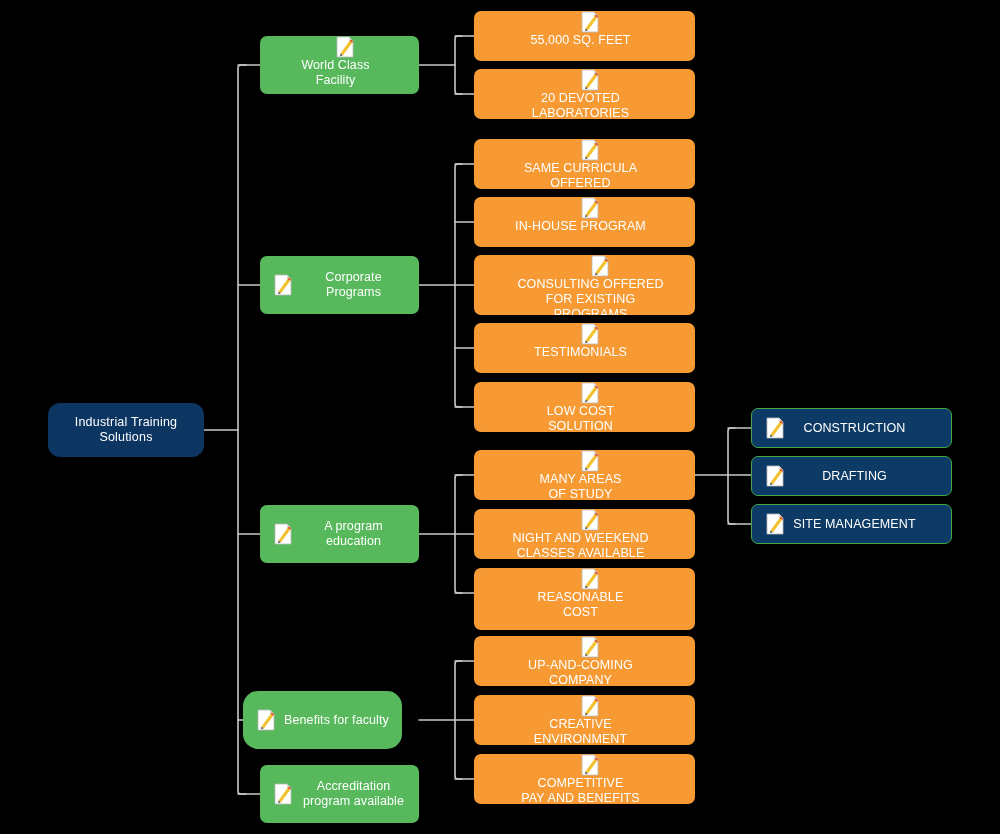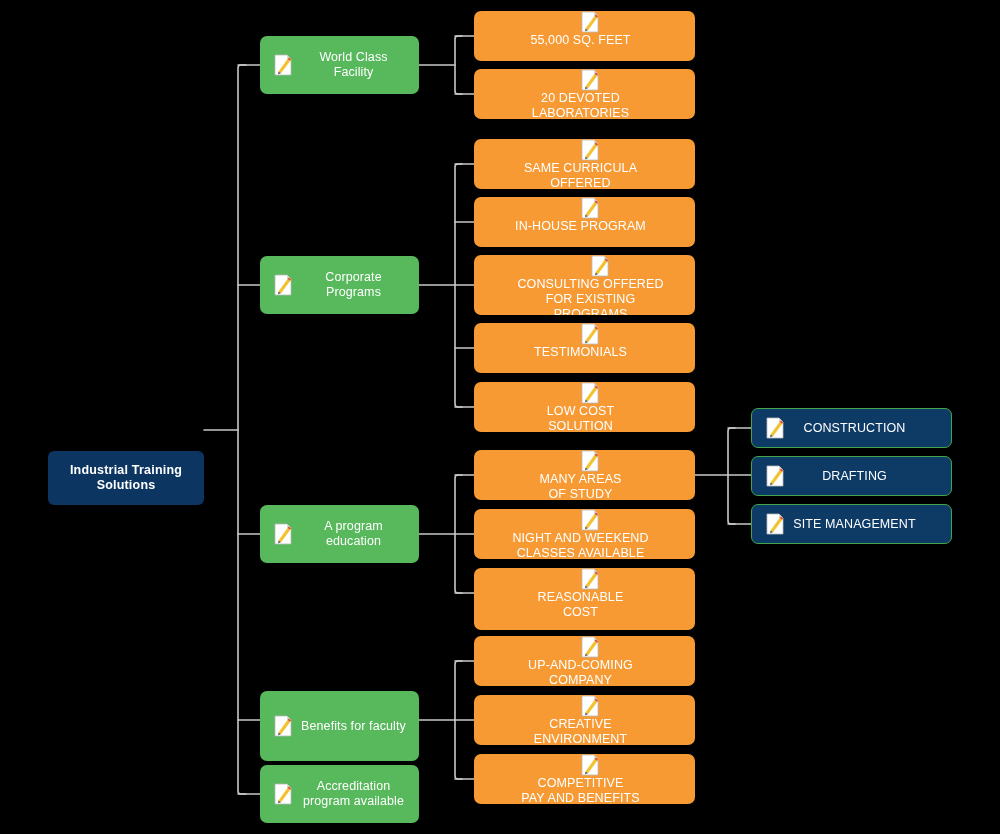--- a/index.html
+++ b/index.html
@@ -44,24 +44,23 @@
     text-align: center;
     line-height: 1.18;
     padding: 0 10px 0 2px;
     white-space: pre-line;
     letter-spacing: 0.1px;
   }
 
   
   .n-root {
     background: #0c3562;
-    border-radius: 6px;
+    border-radius: 12px;
     font-size: 12.5px;
-    font-weight: bold;
-    margin-top: 48px;
+    font-weight: normal;
   }
   .n-root .lbl {
     padding: 0 8px;
     letter-spacing: 0.2px;
   }
 
   
   .n-green {
     background: #57b85c;
     font-size: 12.5px;
@@ -131,21 +130,21 @@
       <path d="M455,720 L474,720"></path>
       <path d="M455,779 L474,779"></path>
     </g>
   </svg>
 
   <div class="node n-root" style="left:48px; top:403px; width:156px; height:54px;">
     <span class="lbl">Industrial Training
 Solutions</span>
   </div>
 
-  <div class="node n-green" style="left:260px; top:36px; width:159px; height:58px;">
+  <div class="node n-green" style="left:260px; top:36px; width:159px; height:58px;flex-direction:column;">
     <svg class="ic" viewBox="0 0 18 22">
       <path d="M1 1 h12 l4 4 v16 h-16 z" fill="#ffffff" stroke="#b9b9b9" stroke-width="0.8"></path>
       <path d="M13 1 l4 4 h-4 z" fill="#d9d9d9"></path>
       <path d="M4.5 17.5 L13.5 5 l2.6 1.9 L7 19.2 z" fill="#f2c230"></path>
       <path d="M13.5 5 l2.6 1.9 l1.1-1.6 -2.3-1.7 z" fill="#e05a2b"></path>
       <path d="M4.5 17.5 L7 19.2 l-3 1.1 z" fill="#595959"></path>
     </svg>
     <span class="lbl">World Class
 Facility</span>
   </div>
@@ -166,21 +165,21 @@
     <svg class="ic" viewBox="0 0 18 22">
       <path d="M1 1 h12 l4 4 v16 h-16 z" fill="#ffffff" stroke="#b9b9b9" stroke-width="0.8"></path>
       <path d="M13 1 l4 4 h-4 z" fill="#d9d9d9"></path>
       <path d="M4.5 17.5 L13.5 5 l2.6 1.9 L7 19.2 z" fill="#f2c230"></path>
       <path d="M13.5 5 l2.6 1.9 l1.1-1.6 -2.3-1.7 z" fill="#e05a2b"></path>
       <path d="M4.5 17.5 L7 19.2 l-3 1.1 z" fill="#595959"></path>
     </svg>
     <span class="lbl">A program education</span>
   </div>
 
-  <div class="node n-green" style="left:260px; top:691px; width:159px; height:70px;">
+  <div class="node n-green" style="left:243px; top:691px; width:159px; height:58px;border-radius:15px;">
     <svg class="ic" viewBox="0 0 18 22">
       <path d="M1 1 h12 l4 4 v16 h-16 z" fill="#ffffff" stroke="#b9b9b9" stroke-width="0.8"></path>
       <path d="M13 1 l4 4 h-4 z" fill="#d9d9d9"></path>
       <path d="M4.5 17.5 L13.5 5 l2.6 1.9 L7 19.2 z" fill="#f2c230"></path>
       <path d="M13.5 5 l2.6 1.9 l1.1-1.6 -2.3-1.7 z" fill="#e05a2b"></path>
       <path d="M4.5 17.5 L7 19.2 l-3 1.1 z" fill="#595959"></path>
     </svg>
     <span class="lbl">Benefits for faculty</span>
   </div>
 

